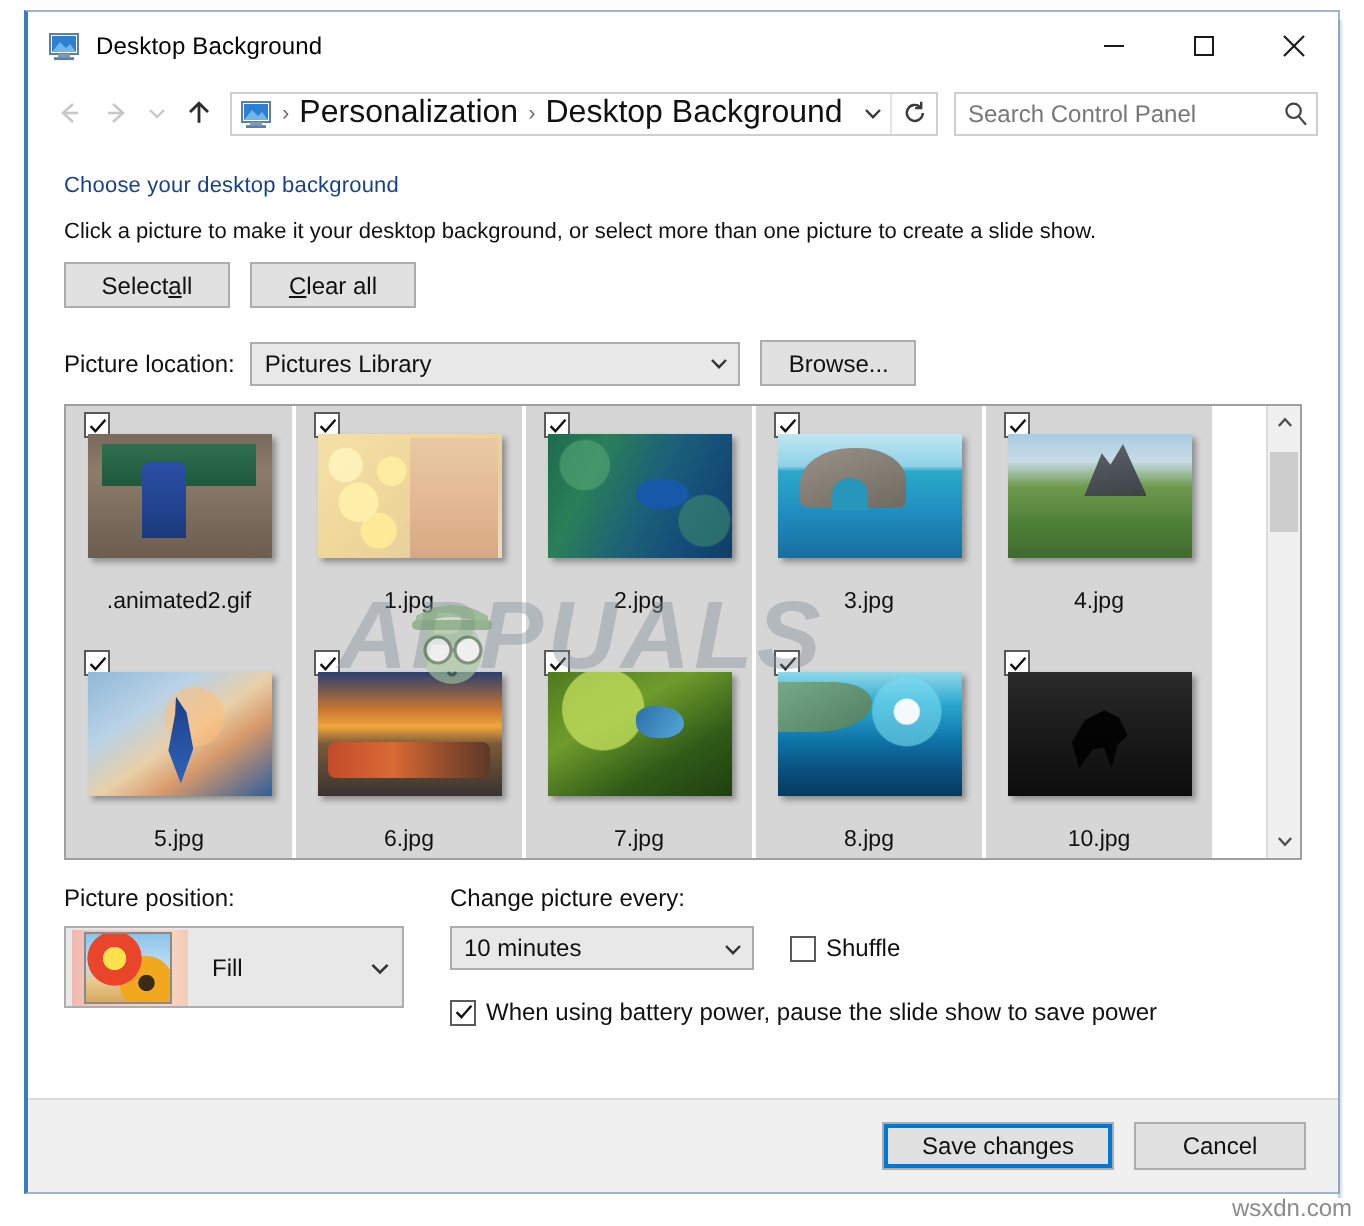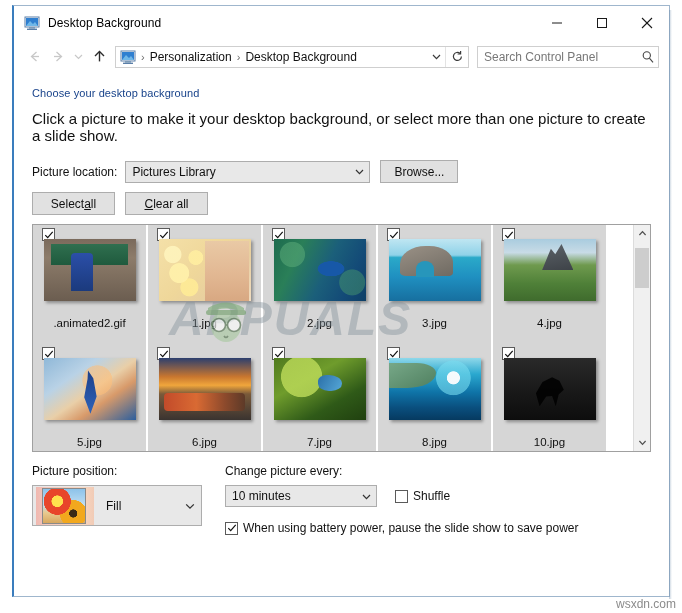--- a/index.html
+++ b/index.html
@@ -117,21 +117,21 @@
     box-sizing: border-box;
     min-width: 0;
   }
   #addr-icon {
     width: 16px; height: 16px;
     margin: 0 2px 0 4px;
     flex: 0 0 auto;
     position: relative;
   }
   .crumb {
-    font-size: 12px;
+    font-size: 16px;
     color: #111;
     padding: 0 2px;
     white-space: nowrap;
   }
   .crumb-sep {
     color: #6b6b6b;
     font-size: 11px;
     padding: 0 3px;
     user-select: none;
   }
@@ -189,21 +189,21 @@
     flex-direction: column;
   }
   #heading {
     font-size: 11px;
     color: #17428a;
     margin-top: 14px;
     font-weight: normal;
     letter-spacing: .1px;
   }
   #subtext {
-    font-size: 15px;
+    font-size: 11px;
     color: #111;
     margin-top: 11px;
   }
 
   #loc-row {
     margin-top: 16px;
     display: flex;
     align-items: center;
   }
   #loc-label {
@@ -715,43 +715,43 @@
           </svg>
         </span>
       </div>
     </div>
 
     <div id="content">
 
       <div id="heading">Choose your desktop background</div>
       <div id="subtext">Click a picture to make it your desktop background, or select more than one picture to create a slide show.</div>
 
+      <div id="allbtns-row">
+        <div class="btn" id="select-all-btn">
+            <span>Select </span>
+            <span class="acc">a</span>
+            <span>ll</span>
+          </div>
+        <div class="btn" id="clear-all-btn">
+            <span class="acc">C</span>
+            <span>lear all</span>
+          </div>
+      </div>
+
       <div id="loc-row">
         <span id="loc-label">Picture location:</span>
         <div class="combo" id="loc-combo">
           <span class="combo-text">Pictures Library</span>
           <span class="combo-arrow">
             <svg width="11" height="11" viewBox="0 0 11 11">
                 <path d="M2 4 L5.5 7.6 L9 4" fill="none" stroke="currentColor" stroke-width="1.2"></path>
               </svg>
           </span>
         </div>
         <div class="btn" id="browse-btn">Browse...</div>
-      </div>
-
-      <div id="allbtns-row">
-        <div class="btn" id="select-all-btn">
-            <span>Select </span>
-            <span class="acc">a</span>
-            <span>ll</span>
-          </div>
-        <div class="btn" id="clear-all-btn">
-            <span class="acc">C</span>
-            <span>lear all</span>
-          </div>
       </div>
 
       <div id="grid-wrap">
         <div id="grid">
 
           <div class="thumb-row">
             <div class="thumb-cell">
               <div class="thumb-pad">
                 <div class="thumb-check">
                   <svg width="10" height="10" viewBox="0 0 10 10">
@@ -928,20 +928,24 @@
                   <path d="M1.3 5.1 L3.7 7.6 L8.7 1.9" fill="none" stroke="#111" stroke-width="1.2"></path>
                 </svg>
             </span>
             <span class="cb-label">When using battery power, pause the slide show to save power</span>
           </div>
         </div>
       </div>
 
     </div>
 
+    <div id="footer">
+      <div id="save-btn">Save changes</div>
+      <div id="cancel-btn">Cancel</div>
+    </div>
 
     <div id="appuals-wm">
       <span id="appuals-text">APPUALS</span>
       <svg id="appuals-logo" viewBox="0 0 48 52">
         <ellipse cx="24" cy="34" rx="15" ry="16" fill="#a8c8a0"></ellipse>
         <path d="M6 16 Q24 5 42 16 L42 21 Q24 12 6 21 Z" fill="#7fae78"></path>
         <rect x="4" y="18" width="40" height="5" rx="2.5" fill="#6f9e68"></rect>
         <circle cx="17" cy="33" r="6.5" fill="#ffffff" stroke="#4a6b46" stroke-width="1.6"></circle>
         <circle cx="32" cy="33" r="6.5" fill="#ffffff" stroke="#4a6b46" stroke-width="1.6"></circle>
         <line x1="23.5" y1="33" x2="25.5" y2="33" stroke="#4a6b46" stroke-width="1.6"></line>

